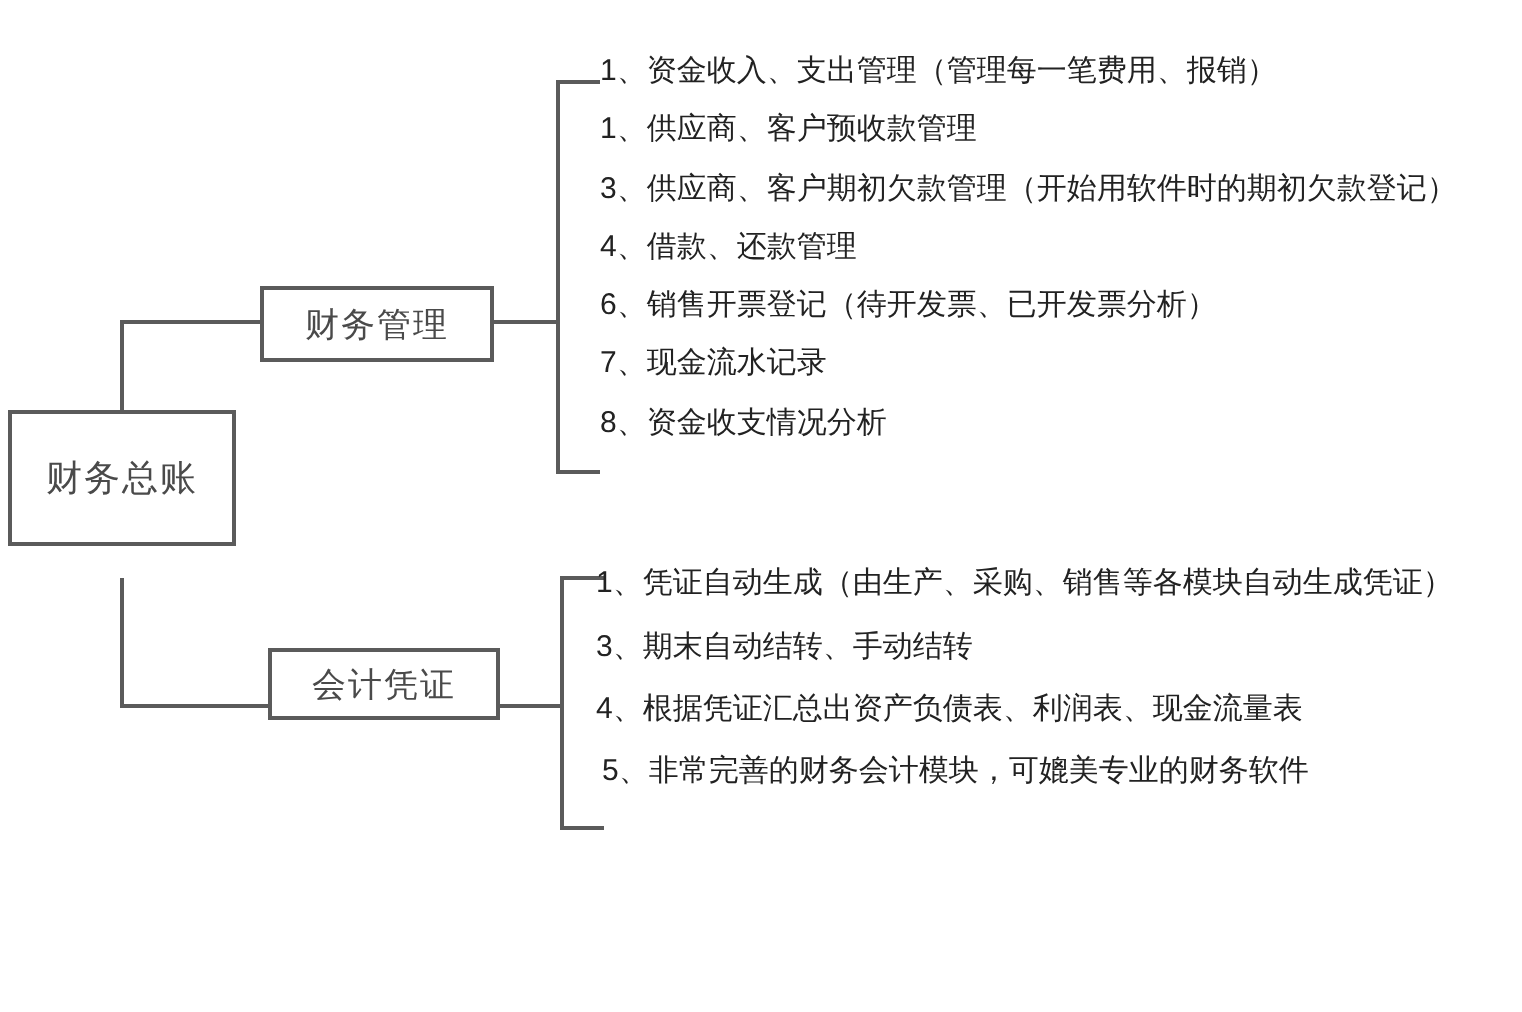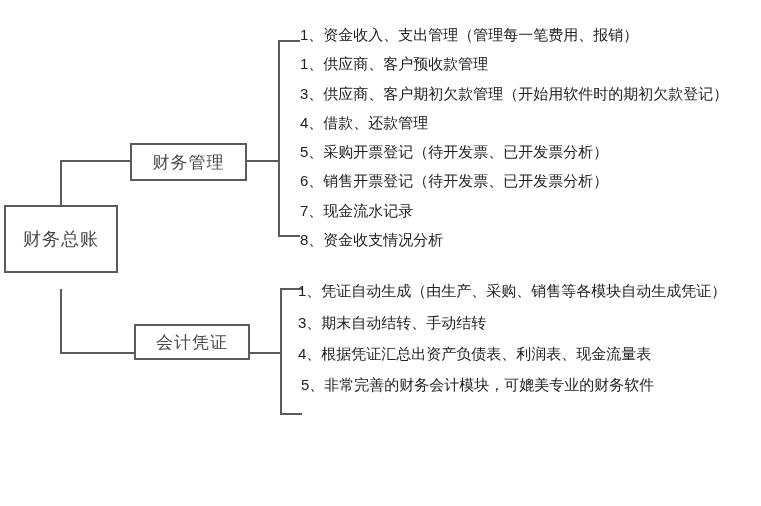--- a/index.html
+++ b/index.html
@@ -92,21 +92,20 @@
   </div>
   <div class="node node-kj">
     <span>会计凭证</span>
   </div>
 
   <ul class="items items-fm">
     <li>1、资金收入、支出管理（管理每一笔费用、报销）</li>
     <li>1、供应商、客户预收款管理</li>
     <li>3、供应商、客户期初欠款管理（开始用软件时的期初欠款登记）</li>
     <li>4、借款、还款管理</li>
-    <li>5、采购开票登记（待开发票、已开发票分析）</li>
     <li>6、销售开票登记（待开发票、已开发票分析）</li>
     <li>7、现金流水记录</li>
     <li>8、资金收支情况分析</li>
   </ul>
 
   <ul class="items items-kj">
     <li>1、凭证自动生成（由生产、采购、销售等各模块自动生成凭证）</li>
     <li>3、期末自动结转、手动结转</li>
     <li>4、根据凭证汇总出资产负债表、利润表、现金流量表</li>
     <li>5、非常完善的财务会计模块，可媲美专业的财务软件</li>

